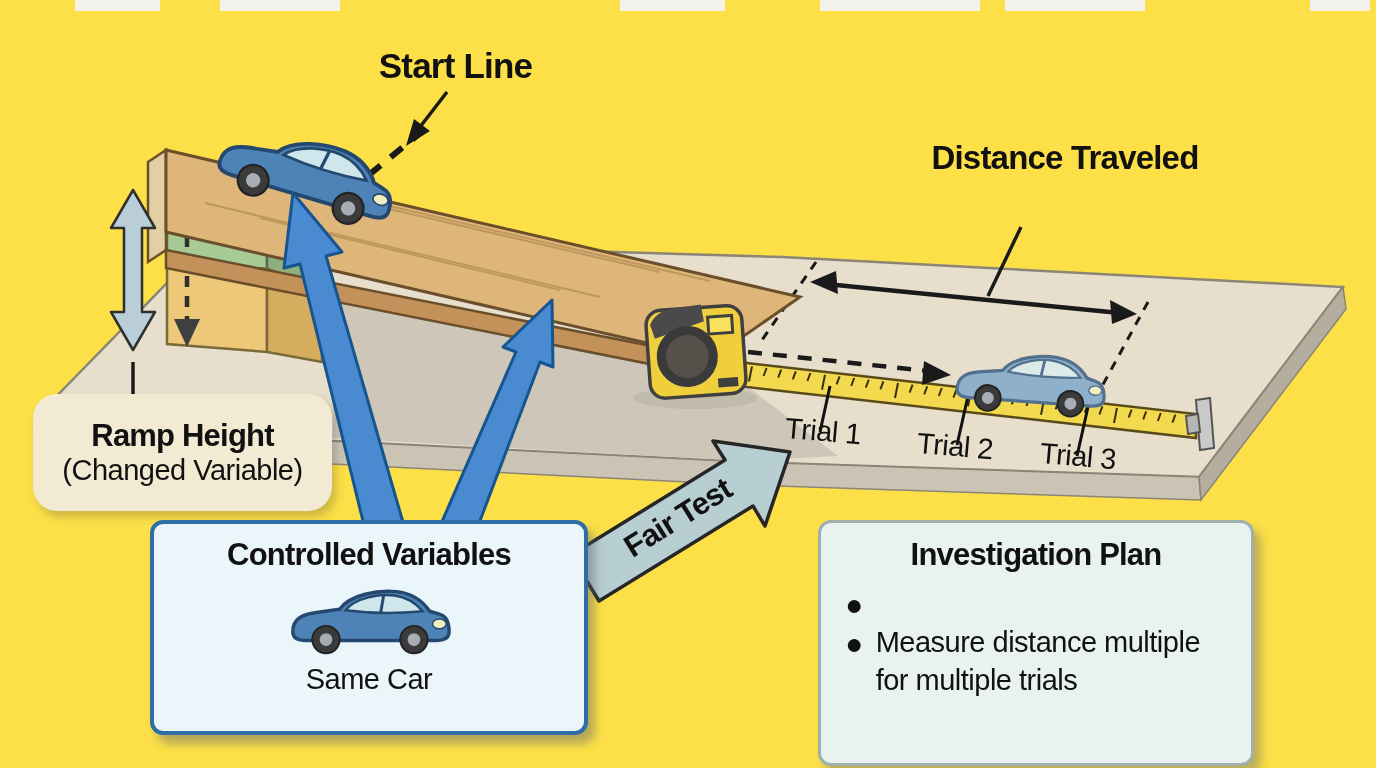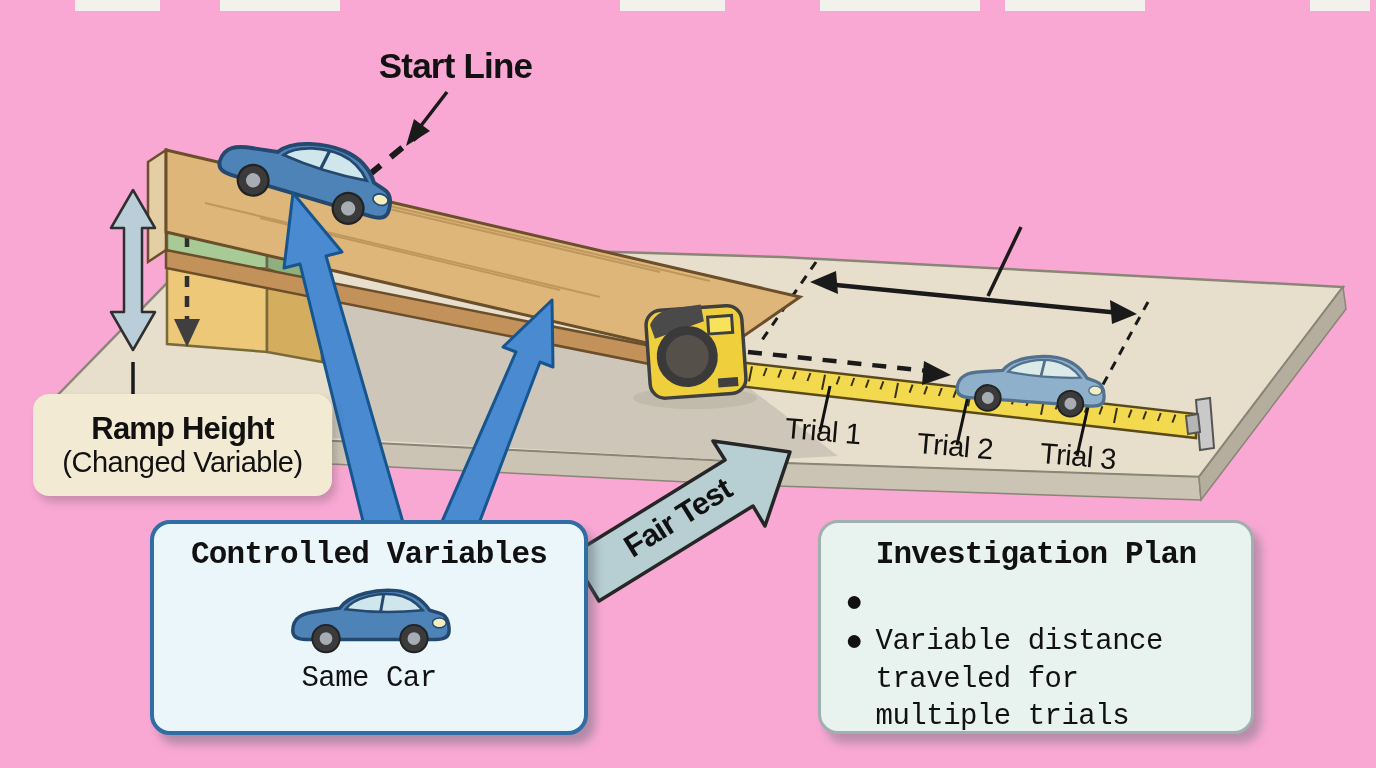--- a/index.html
+++ b/index.html
@@ -1,46 +1,46 @@
 <!DOCTYPE html>
 <html><head>
 <meta charset="utf-8">
 <style>
   html,body{margin:0;padding:0;background:#ffffff;}
-  #stage{position:relative;width:1376px;height:768px;overflow:hidden;background:#f9a8d4;
+  #stage{position:relative;width:1376px;height:768px;overflow:hidden;background:#fde047;
          font-family:"Liberation Sans", sans-serif;color:#111;}
   #scene{position:absolute;left:0;top:0;}
   .lbl{position:absolute;text-align:center;}
   .t-bold{font-weight:bold;letter-spacing:-0.8px;}
   .top-smudge{position:absolute;top:0;height:11px;background:#f3f1ec;}
   
   #start-line-label{left:348px;top:46px;width:215px;font-size:35px;}
   #distance-label{left:880px;top:140px;width:370px;line-height:1.12;}
   #distance-label .big{font-size:33px;}
   #distance-label .sub{font-size:30px;font-weight:normal;letter-spacing:-0.5px;}
   .trial{font-size:29px;letter-spacing:-0.5px;transform:rotate(5deg);width:110px;}
   #trial-1{left:768px;top:415px;}
   #trial-2{left:900px;top:430px;}
   #trial-3{left:1023px;top:440px;}
   #fair-test-label{left:588px;top:500px;width:180px;font-size:31px;transform:rotate(-32deg);}
   
-  #ramp-height-label{left:33px;top:394px;width:299px;height:102px;background:#f2ead3;
-    border-radius:16px;box-shadow:4px 6px 9px rgba(60,60,55,.25);
+  #ramp-height-label{left:33px;top:394px;width:299px;height:117px;background:#f2ead3;
+    border-radius:24px;box-shadow:4px 6px 9px rgba(60,60,55,.25);
     display:flex;flex-direction:column;justify-content:center;line-height:1.15;}
   #ramp-height-label .big{font-size:31px;}
   #ramp-height-label .sub{font-size:29px;letter-spacing:-0.5px;}
   
-  .panel{position:absolute;border-radius:20px;box-sizing:border-box;font-family:Liberation Mono, monospace;}
+  .panel{position:absolute;border-radius:13px;box-sizing:border-box;}
   #cv-box{left:150px;top:520px;width:438px;height:215px;background:#eaf6fa;
     border:4px solid #2f6ea5;box-shadow:7px 9px 10px rgba(90,100,110,.45);}
   #cv-box h2{margin:13px 0 0;text-align:center;font-size:31px;letter-spacing:-0.8px;}
   .cv-items{display:flex;justify-content:space-around;align-items:flex-end;margin-top:6px;padding:0 26px;}
   .cv-item{display:flex;flex-direction:column;align-items:center;}
   .cv-item .cap{font-size:29px;letter-spacing:-0.5px;margin-top:2px;}
-  #plan-box{left:818px;top:520px;width:436px;height:214px;background:#e8f3f0;
+  #plan-box{left:818px;top:520px;width:436px;height:246px;background:#e8f3f0;
     border:3px solid #9fb0ad;box-shadow:7px 9px 10px rgba(90,100,110,.4);}
   #plan-box h2{margin:14px 0 0;text-align:center;font-size:31px;letter-spacing:-0.8px;}
   #plan-box ul{list-style:none;margin:12px 0 0 24px;padding:0;}
   #plan-box li{display:flex;gap:13px;font-size:29px;line-height:1.3;letter-spacing:-0.5px;max-width:380px;}
   #plan-box li .dot{font-size:30px;}
 </style>
 </head>
 <body>
 
 <div id="stage">
@@ -165,20 +165,21 @@
     </g>
 
     <g>
       <path d="M571,555 L725,460 L713,441 L790,452 L765,526 L753,506 L599,601 Z" fill="#b7ced3" stroke="#262626" stroke-width="3.5" stroke-linejoin="round"></path>
     </g>
   </svg>
 
   <div class="lbl t-bold" id="start-line-label">Start Line</div>
 
   <div class="lbl" id="distance-label">
+    <div class="t-bold big">Distance Traveled</div>
   </div>
 
   <div class="lbl" id="ramp-height-label">
     <div class="t-bold big">Ramp Height</div>
     <div class="sub">(Changed Variable)</div>
   </div>
 
   <div class="lbl trial" id="trial-1">Trial 1</div>
   <div class="lbl trial" id="trial-2">Trial 2</div>
   <div class="lbl trial" id="trial-3">Trial 3</div>
@@ -207,18 +208,18 @@
   </div>
 
   <div class="panel" id="plan-box">
     <h2 class="t-bold">Investigation Plan</h2>
     <ul>
       <li>
         <span class="dot">●</span>
       </li>
       <li>
         <span class="dot">●</span>
-        <span>Variable distance traveled for multiple trials</span>
+        <span>Measure distance multiple for multiple trials</span>
       </li>
     </ul>
   </div>
 
 </div>
 
 </body></html>

